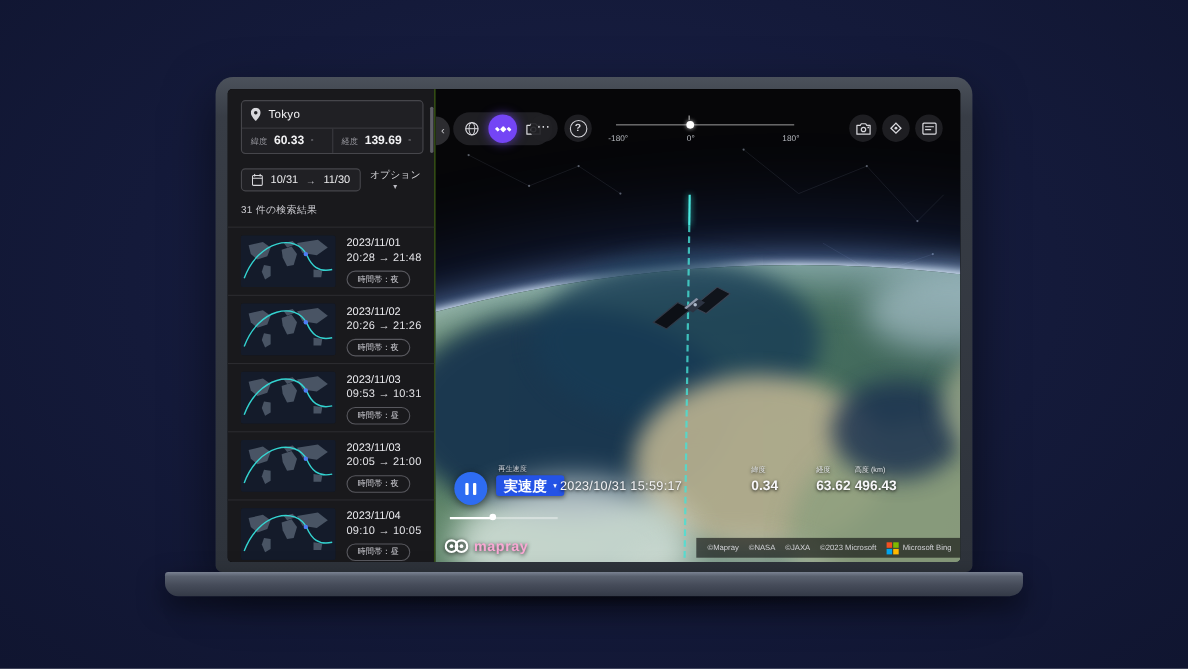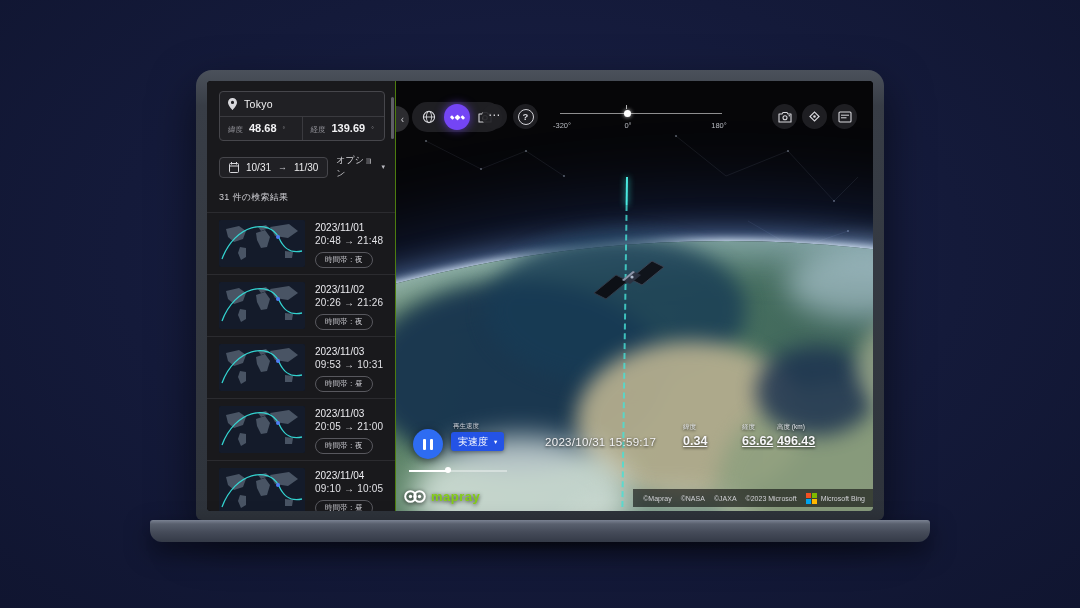--- a/index.html
+++ b/index.html
@@ -49,21 +49,21 @@
   .coord-cell{ flex:1; display:flex; align-items:baseline; gap:6px; padding:5px 8px; }
   .coord-cell + .coord-cell{ border-left:1px solid #3a3a3f; }
   .coord-label{ font-size:7.5px; color:#98989f; }
   .coord-value{ font-size:11px; font-weight:bold; color:#f2f2f4; }
   .coord-unit{ font-size:6.5px; color:#8a8a90; }
   .date-block{ display:flex; align-items:center; margin-top:13px; gap:8px; }
   .date-box{ display:flex; align-items:center; gap:7px; border:1px solid #46464b;
     border-radius:4px; background:#202024; padding:4px 9px; }
   .date-text{ font-size:10px; color:#ececee; }
   .date-arrow{ font-size:9px; color:#c6c6cc; }
-  .options-btn{ display:flex; align-items:center; gap:0; font-size:9px; color:#d6d6da; cursor:pointer;}
+  .options-btn{ display:flex; align-items:center; gap:0; font-size:9px; color:#d6d6da; cursor:pointer;flex-direction:column;}
   .options-caret{ font-size:7px; color:#bdbdc4; }
   .results-count{ margin-top:11px; font-size:9px; color:#cdcdd2; letter-spacing:.3px; }
   .results-list{ margin-top:8px; margin-left:-12px; margin-right:-10px; }
   .result-item{ display:flex; gap:10px; padding:7px 10px 6px 12px; border-top:1px solid #2b2b2f; cursor:pointer;}
   .thumb{ width:86px; height:47px; border-radius:2px; overflow:hidden; background:#131a28; flex:0 0 auto; }
   .result-meta{ display:flex; flex-direction:column; gap:2px; padding-top:2px; }
   .result-date{ font-size:10px; color:#ececf0; }
   .result-time{ font-size:10px; color:#e2e2e6; letter-spacing:.2px; }
   .result-badge{ margin-top:4px; align-self:flex-start; border:1px solid #58585e;
     border-radius:9px; padding:2px 9px; font-size:7.5px; color:#cfcfd5; }
@@ -120,33 +120,33 @@
   .pause-btn i{ width:3px; height:11px; background:#fff; border-radius:1px; }
   .timeline{ position:absolute; left:13px; top:386px; width:98px; height:7px; cursor:pointer;}
   .tl-track{ position:absolute; top:3px; left:0; width:100%; height:1.5px; background:rgba(255,255,255,.38); }
   .tl-fill{ position:absolute; top:3px; left:0; width:40%; height:1.5px; background:#fff; }
   .tl-dot{ position:absolute; left:calc(40% - 3px); top:0; width:6px; height:6px; border-radius:50%; background:#fff; }
   .speed-label{ position:absolute; left:57px; top:341px; font-size:6.5px; color:#ccd1da;
     text-shadow:0 1px 2px rgba(0,0,0,.8); }
   .speed-dropdown{ position:absolute; left:55px; top:351px; height:19px; padding:0 7px;
     background:#2453e6; border-radius:3px; display:flex; align-items:center; gap:6px;
     color:#fff; cursor:pointer; box-shadow:0 1px 4px rgba(0,0,0,.4); }
-  .speed-dropdown .val{ font-size:10px; font-weight:normal; }
+  .speed-dropdown .val{ font-size:13px; font-weight:bold; }
   .speed-dropdown .caret{ font-size:6.5px; }
   .datetime{ position:absolute; left:113px; top:355px; font-size:11.5px; color:#f3f3f5;
-    text-shadow:0 1px 3px rgba(0,0,0,.85); letter-spacing:.3px;margin-left:36px; }
+    text-shadow:0 1px 3px rgba(0,0,0,.85); letter-spacing:.3px; }
 
   .stat{ position:absolute; top:342px; text-align:left; text-shadow:0 1px 3px rgba(0,0,0,.85); }
   .stat .s-label{ font-size:6.5px; color:#e3e6ea; display:block; }
-  .stat .s-value{ font-size:12.5px; font-weight:bold; color:#f7f7f9; display:block; margin-top:2px;text-decoration:underline;}
+  .stat .s-value{ font-size:12.5px; font-weight:bold; color:#f7f7f9; display:block; margin-top:2px;}
 
   
   .mapray-logo{ position:absolute; left:8px; bottom:7px; display:flex; align-items:center; gap:5px;
     filter:drop-shadow(0 1px 2px rgba(0,0,0,.8)); }
-  .mapray-text{ font-size:13px; font-weight:bold; color:#84cc16; letter-spacing:.5px; }
+  .mapray-text{ font-size:13px; font-weight:bold; color:#f9a8d4; letter-spacing:.5px; }
   .attribution{ position:absolute; right:0; bottom:4px; height:18px; background:rgba(8,8,10,.6);
     display:flex; align-items:center; gap:9px; padding:0 8px 0 10px; }
   .attribution span{ font-size:7px; color:#d2d2d6; white-space:nowrap; }
   .bing{ display:flex; align-items:center; gap:4px; }
   .ms-logo{ display:grid; grid-template-columns:5px 5px; grid-template-rows:5px 5px; gap:1px; }
   .ms-logo i{ display:block; }
   .bing-text{ font-size:8px; color:#e4e4e8; }
 </style>
 </head>
 <body>
@@ -158,21 +158,21 @@
       <div class="search-panel">
         <div class="search-row">
           <svg width="9" height="12" viewBox="0 0 9 12">
             <path d="M4.5,0 C2,0 0,2 0,4.4 C0,7.4 4.5,12 4.5,12 C4.5,12 9,7.4 9,4.4 C9,2 7,0 4.5,0 Z M4.5,6 A1.6,1.6 0 1 1 4.5,2.8 A1.6,1.6 0 0 1 4.5,6 Z" fill="#d8d8dc"></path>
           </svg>
           <span class="q">Tokyo</span>
         </div>
         <div class="coord-row">
           <div class="coord-cell">
             <span class="coord-label">緯度</span>
-            <span class="coord-value">48.68</span>
+            <span class="coord-value">60.33</span>
             <span class="coord-unit">°</span>
           </div>
           <div class="coord-cell">
             <span class="coord-label">経度</span>
             <span class="coord-value">139.69</span>
             <span class="coord-unit">°</span>
           </div>
         </div>
       </div>
 
@@ -208,21 +208,21 @@
           <path d="M39,7 l8,-2 l3,3 l-8,3 z"></path>
           <path d="M51,7 l19,-3 l9,7 l-10,7 l-13,-2 z"></path>
           <path d="M66,31 l8,1 l-1,6 l-7,0 z"></path>
         </g>
         <path d="M3,39 C16,4 50,-2 60,18 C64,27 70,34 83,31" fill="none" stroke="#35dcd8" stroke-width="1.3" opacity="0.95"></path>
         <circle cx="59" cy="17" r="2" fill="#4f7df5"></circle>
       </svg>
     </div>
     <div class="result-meta">
       <span class="result-date">2023/11/01</span>
-      <span class="result-time">20:48 → 21:48</span>
+      <span class="result-time">20:28 → 21:48</span>
       <span class="result-badge">時間帯：夜</span>
     </div>
   </div>
 
   <div class="result-item">
     <div class="thumb">
       <svg width="86" height="47" viewBox="0 0 86 47">
         <rect width="86" height="47" fill="#141b2a"></rect>
         <g fill="#4f5b6b" opacity="0.9">
           <path d="M7,9 l13,-3 l7,5 l-3,8 l-9,3 l-6,-5 z"></path>
@@ -393,21 +393,21 @@
         <span class="more-glyph">⋯</span>
       </div>
       <div class="round-btn" style="left:117px; top:23px;">
         <span class="help-ring">?</span>
       </div>
 
       <div class="heading-slider">
         <div class="hs-track"></div>
         <div class="hs-tick"></div>
         <div class="hs-thumb"></div>
-        <span class="hs-label" style="left:2px;">-320°</span>
+        <span class="hs-label" style="left:2px;">-180°</span>
         <span class="hs-label" style="left:68px;">0°</span>
         <span class="hs-label" style="left:159px;">180°</span>
       </div>
 
       <div class="round-btn" style="left:376px; top:23px;">
         <svg width="14" height="12" viewBox="0 0 14 12">
           <path d="M1,3 h3 l1,-1.5 h4 L10,3 h3 v8 H1 Z" fill="none" stroke="#d9d9de" stroke-width="1.1" stroke-linejoin="round"></path>
           <circle cx="7" cy="6.7" r="2" fill="none" stroke="#d9d9de" stroke-width="1.1"></circle>
           <circle cx="11.3" cy="4.8" r="0.8" fill="#d9d9de"></circle>
         </svg>

